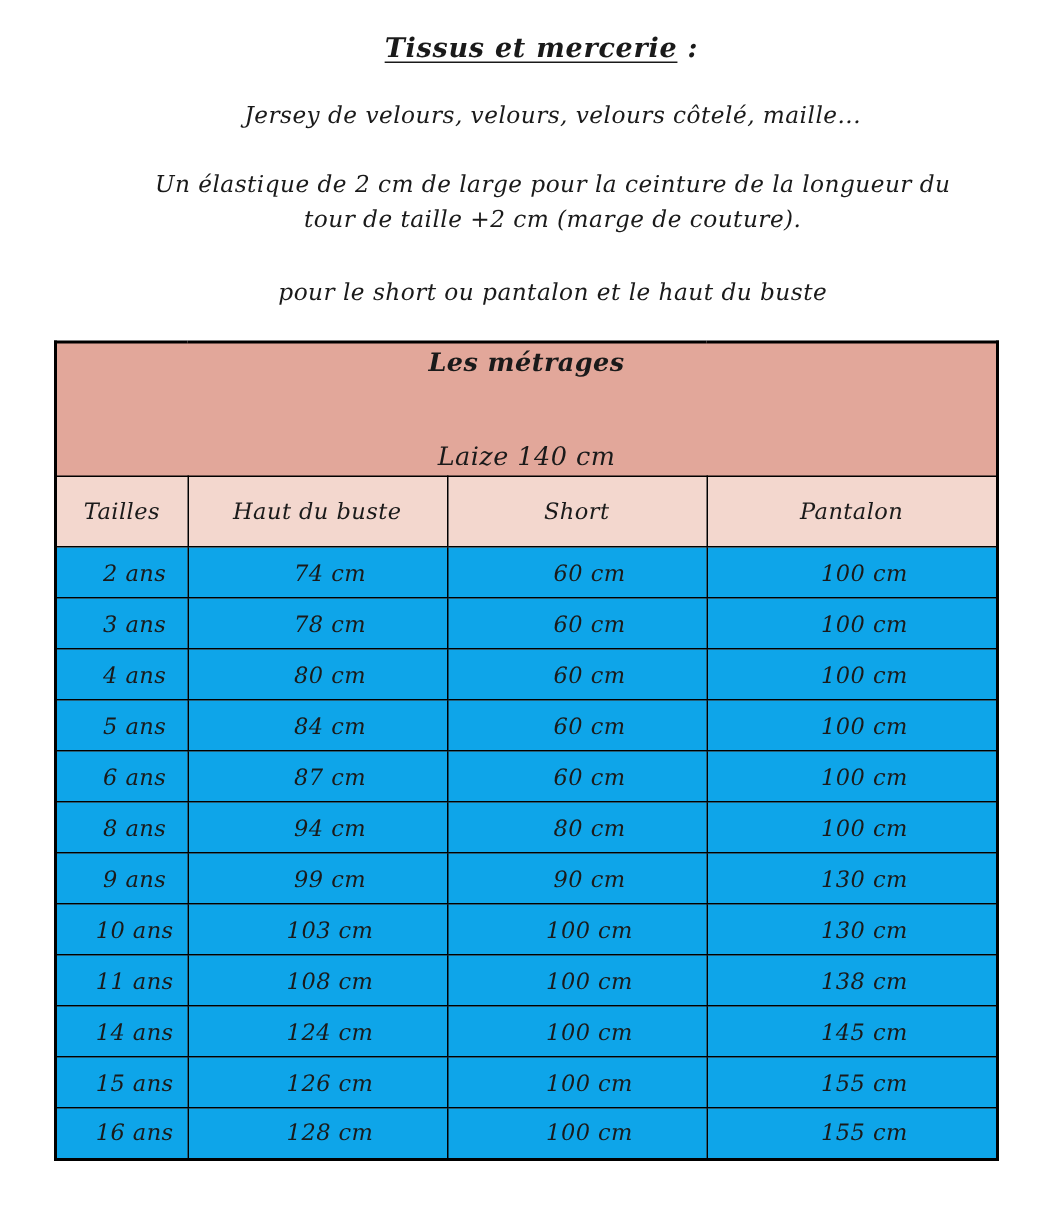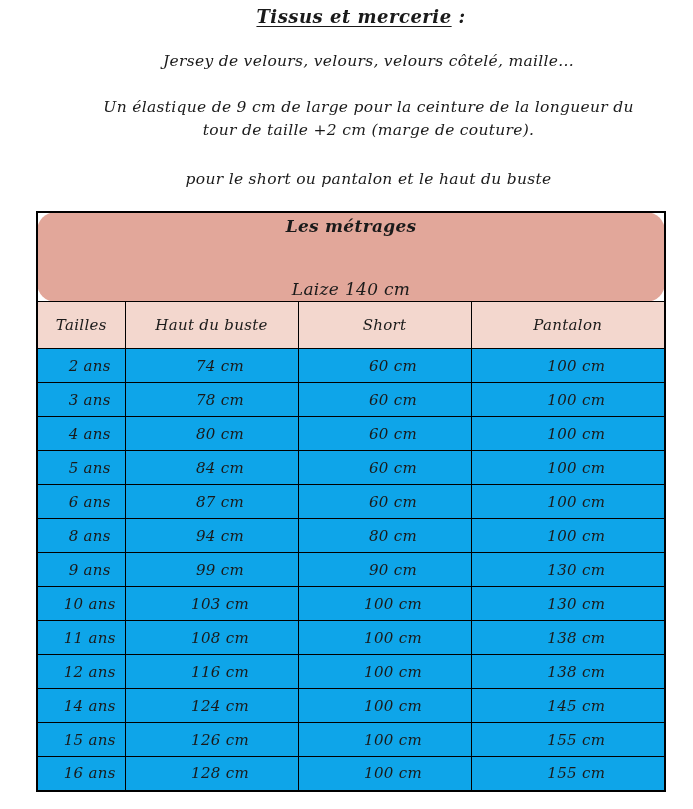--- a/index.html
+++ b/index.html
@@ -12,21 +12,21 @@
   html,body{ background:#ffffff; }
   body{
     width:693px; height:809px;
     font-family:"DejaVu Serif", serif;
     font-style:italic;
     color:var(--ink);
     overflow:hidden;
   }
   .intro{ text-align:center; }
   .doc-title{
-    margin-top:6px;
+    margin-top:22px;
     font-size:18px;
     font-weight:bold;
     letter-spacing:.5px;
     padding-left:29px;
   }
   .doc-title .underlined{
     text-decoration:underline;
     text-underline-offset:3px;
   }
   .para{
@@ -55,21 +55,20 @@
   }
   col.c-tailles{ width:88px; }
   col.c-buste{ width:173px; }
   col.c-short{ width:173px; }
   col.c-pantalon{ width:194px; }
 
   tr.band-row td{
     background:var(--band);
     height:44px;
     padding:2px 0 3px 0;
-    border-radius:19px;
   }
   .band-title{ font-size:17px; font-weight:bold; line-height:22px; }
   .band-subtitle{ font-size:17px; line-height:17px;margin-top:44px; }
 
   tr.header-row th{
     background:var(--header);
     height:47px;
     font-size:15px;
     font-weight:normal;
   }
@@ -80,21 +79,21 @@
     padding-left:17px;
   }
 </style>
 </head>
 <body>
 
 <div class="intro">
   <div class="doc-title"><span class="underlined">Tissus et mercerie</span><span> :</span></div>
   <div class="para para-1">Jersey de velours, velours, velours côtelé, maille...</div>
   <div class="para para-2">
-    <div>Un élastique de 9 cm de large pour la ceinture de la longueur du</div>
+    <div>Un élastique de 2 cm de large pour la ceinture de la longueur du</div>
     <div>tour de taille +2 cm (marge de couture).</div>
   </div>
   <div class="para para-3">
     <div>pour le short ou pantalon et le haut du buste</div>
   </div>
 </div>
 
 <table class="metrics">
   <colgroup>
     <col class="c-tailles">
@@ -165,26 +164,20 @@
         <td>100 cm</td>
         <td>130 cm</td>
       </tr>
       <tr>
         <td>11 ans</td>
         <td>108 cm</td>
         <td>100 cm</td>
         <td>138 cm</td>
       </tr>
       <tr>
-        <td>12 ans</td>
-        <td>116 cm</td>
-        <td>100 cm</td>
-        <td>138 cm</td>
-      </tr>
-      <tr>
         <td>14 ans</td>
         <td>124 cm</td>
         <td>100 cm</td>
         <td>145 cm</td>
       </tr>
       <tr>
         <td>15 ans</td>
         <td>126 cm</td>
         <td>100 cm</td>
         <td>155 cm</td>

